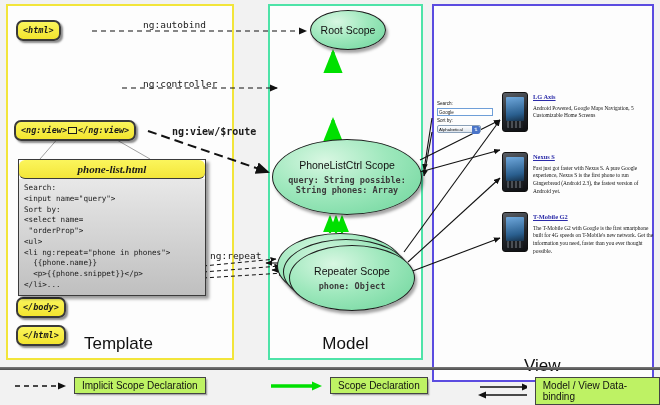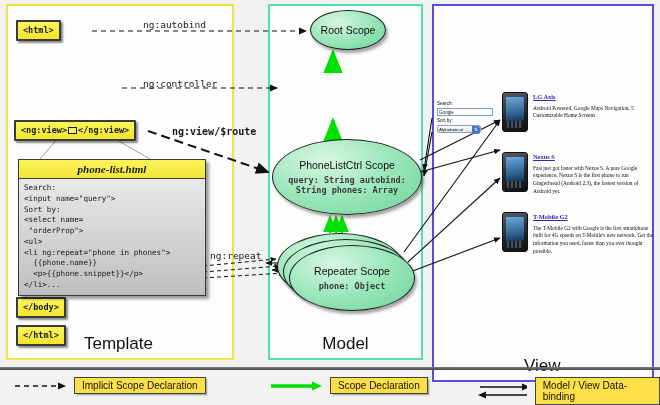--- a/index.html
+++ b/index.html
@@ -22,26 +22,27 @@
     text-align: center; font-size: 17px; color: #111;
   }
   #panel-template .panel-label { text-align: left; padding-left: 76px; }
   #panel-view .panel-label { text-align: left; padding-left: 90px; }
 
   
   .tag {
     position: absolute;
     background: linear-gradient(#fbf55c, #f2e42e);
     border: 2px solid #3a3a3a;
-    border-radius: 1px;
+    border-radius: 7px;
     font-family: "DejaVu Sans Mono", monospace;
     font-weight: bold; font-size: 8.5px; color: #1a1a1a;
     padding: 3px 5px; line-height: 1.35;
     box-shadow: 2px 2px 2px rgba(0,0,0,.45);
     white-space: pre;
+    font-style: italic;
   }
   #tag-html   { left: 16px;  top: 20px;  }
   #tag-body   { left: 16px;  top: 68px;  }
   #tag-ngview { left: 14px;  top: 120px; }
   #tag-bodyc  { left: 16px;  top: 297px; }
   #tag-htmlc  { left: 16px;  top: 325px; }
 
   .viewbox {
     display: inline-block; width: 9px; height: 7px;
     border: 1.5px solid #1a1a1a; background: #fbf55c;
@@ -52,21 +53,21 @@
   #card-phonelist {
     position: absolute; left: 18px; top: 159px; width: 188px;
     border: 1.5px solid #3a3a3a;
     box-shadow: 3px 3px 3px rgba(0,0,0,.4);
   }
   #card-title {
     background: linear-gradient(#fbf55c, #f3e63a);
     border-bottom: 1.5px solid #3a3a3a;
     font-family: "Liberation Serif", serif;
     font-style: italic; font-weight: bold; font-size: 11px;
-    text-align: center; padding: 3px 0; color: #1a1a1a;
+    text-align: center; padding: 3px 0; color: #1a1a1a; border-radius: 6px;
   }
   #card-code {
     background: linear-gradient(#e8e8e8, #bfbfbf);
     font-family: "DejaVu Sans Mono", monospace;
     font-size: 7.6px; line-height: 1.42; color: #1a1a1a;
     padding: 4px 5px; white-space: pre;
   }
 
   
   .scope {
@@ -158,21 +159,21 @@
   #legend { position: absolute; left: 0; top: 367px; width: 660px; height: 38px; }
   #legend-rule {
     position: absolute; left: 0; top: 0; width: 660px;
     height: 3px; background: linear-gradient(#7a7a7a, #4a4a4a);
   }
   .legend-item { position: absolute; top: 10px; display: flex; align-items: center; gap: 8px; }
   #legend-0 { left: 14px; }
   #legend-1 { left: 270px; }
   #legend-2 { left: 478px; }
   .legend-box {
-    border: 1.5px solid #444; background: #fde047;
+    border: 1.5px solid #444; background: #bef264;
     font-size: 10px; color: #111; padding: 2px 7px;
     box-shadow: 1.5px 1.5px 1.5px rgba(0,0,0,.3);
   }
   svg.ov { position: absolute; left: 0; top: 0; width: 660px; height: 405px; pointer-events: none; }
 </style>
 </head>
 <body>
 
 <div id="root">
 
@@ -250,21 +251,21 @@
   </div>
 
   <div class="scope" id="scope-root">
     <div class="sname">Root
 Scope</div>
   </div>
   <div class="scope" id="scope-list">
     <div class="sname">PhoneListCtrl
 Scope</div>
     <div class="sprop">query: String
-autobind: String
+possible: String
 phones: Array</div>
   </div>
   <div class="scope" id="rep-a"></div>
   <div class="scope" id="rep-b"></div>
   <div class="scope" id="rep-c">
     <div class="sname">Repeater
 Scope</div>
     <div class="sprop">phone: Object</div>
   </div>
 

